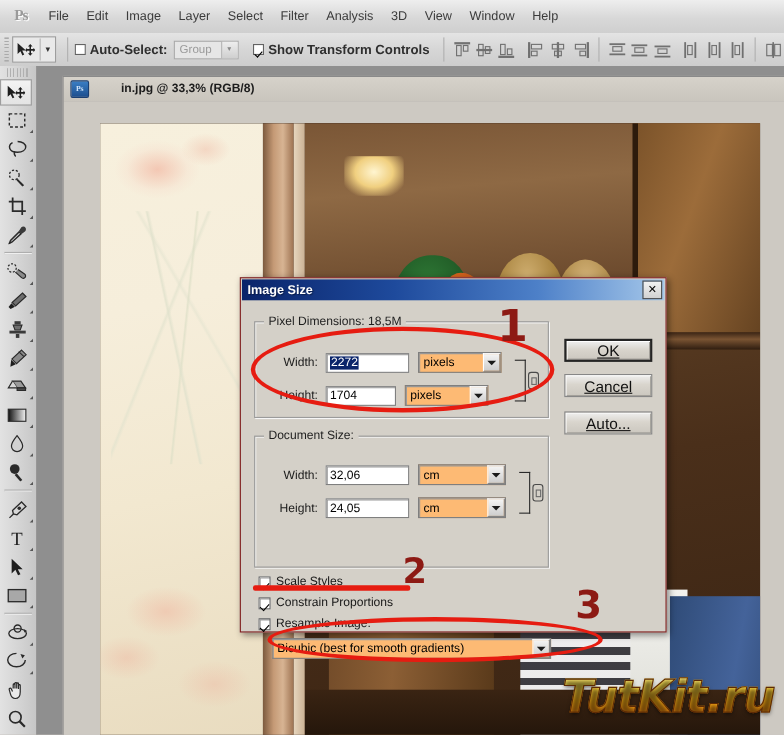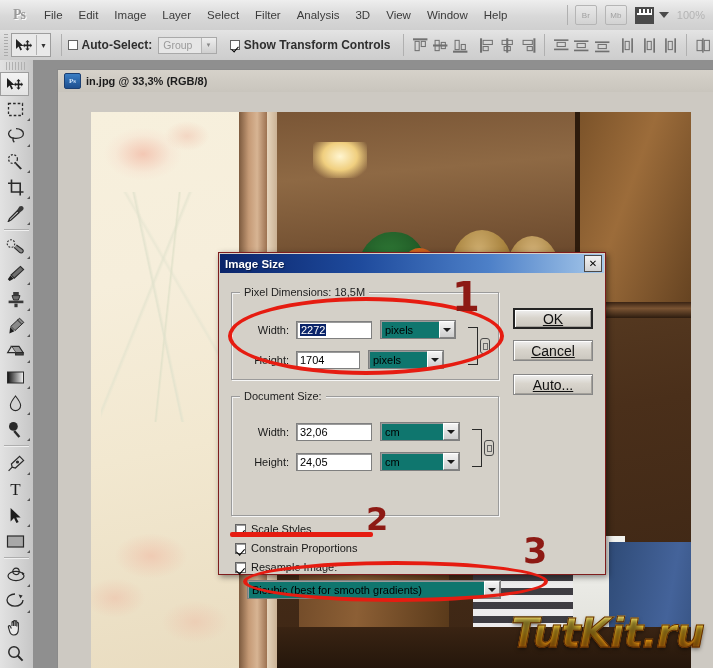--- a/index.html
+++ b/index.html
@@ -120,21 +120,21 @@
     background:linear-gradient(#d6d2ca,#c9c5bd);
     border-bottom:1px solid #9e9a92;
     display:flex;align-items:center;
   }
   .tab-ps{
     width:15px;height:14px;background:linear-gradient(#3a7ec4,#1d4f8f);
     border:1px solid #1b3f72;border-radius:2px;color:#cfe4fb;font-size:7px;
     display:flex;align-items:center;justify-content:center;font-weight:bold;
     margin:0 5px 0 6px;font-family:"Liberation Serif",serif;
   }
-  .tab-title{font-size:11px;color:#1c1c1c;font-weight:bold;}
+  .tab-title{font-size:11px;color:#1c1c1c;font-weight:bold;margin-left:24px;}
   .canvas{
     position:absolute;left:0;top:22px;right:0;bottom:0;
     background:#cdc9c2;overflow:hidden;
   }
   
   .photo{position:absolute;left:33px;top:20px;width:600px;height:557px;overflow:hidden;
     background:#2a1b12;}
   .ph-wallpaper{
     position:absolute;left:0;top:0;width:148px;height:100%;
     background:
@@ -244,21 +244,21 @@
   .inp{
     height:18px;border:1px solid #7f7f7f;background:#fff;
     box-shadow:inset 1px 1px 0 #9a9a9a;
     font-size:11px;color:#000;padding:0 3px;
     display:flex;align-items:center;box-sizing:border-box;
     font-family:"Liberation Sans",sans-serif;
   }
   .inp.sel-txt{}
   .inp.sel-txt b{background:#0a246a;color:#fff;font-weight:normal;padding:0 1px;}
   .sel-combo{
-    height:19px;border:1px solid #7f7f7f;background:#0f766e;
+    height:19px;border:1px solid #7f7f7f;background:#fdba74;
     box-shadow:inset 1px 1px 0 #9a9a9a;
     display:flex;align-items:center;justify-content:space-between;
     font-size:11px;color:#000;padding-left:4px;box-sizing:border-box;
   }
   .sel-combo .arrow{
     width:16px;height:17px;margin:0 0 0 2px;
     background:linear-gradient(#f4f4f4,#cdcdcd);
     border:1px solid #848484;border-top-color:#fff;border-left-color:#fff;
     display:flex;align-items:center;justify-content:center;box-sizing:border-box;
   }
@@ -308,28 +308,20 @@
     <div class="menuitem">Edit</div>
     <div class="menuitem">Image</div>
     <div class="menuitem">Layer</div>
     <div class="menuitem">Select</div>
     <div class="menuitem">Filter</div>
     <div class="menuitem">Analysis</div>
     <div class="menuitem">3D</div>
     <div class="menuitem">View</div>
     <div class="menuitem">Window</div>
     <div class="menuitem">Help</div>
-    <div class="mb-right">
-      <div class="mb-sep"></div>
-      <div class="sqbtn">Br</div>
-      <div class="sqbtn">Mb</div>
-      <div class="arrange-ico"></div>
-      <div class="caret"></div>
-      <div class="zoomlbl">100%</div>
-    </div>
   </div>
 
   <div class="optbar">
     <div class="grip"></div>
     <div class="tool-well">
       <div class="ic">
         <svg width="17" height="15" viewBox="0 0 17 15">
           <path d="M1,1 L1,11 L3.6,8.6 L5.4,12.4 L7,11.6 L5.2,8 L8.6,8 Z" fill="#222"></path>
           <path d="M12.5,2 L14.6,4.3 L13.2,4.3 L13.2,6.6 L15.4,6.6 L15.4,5.3 L17,7.4 L15.4,9.5 L15.4,8.2 L13.2,8.2 L13.2,10.5 L14.6,10.5 L12.5,12.7 L10.4,10.5 L11.8,10.5 L11.8,8.2 L9.6,8.2 L9.6,9.5 L8,7.4 L9.6,5.3 L9.6,6.6 L11.8,6.6 L11.8,4.3 L10.4,4.3 Z" fill="#222"></path>
         </svg>

